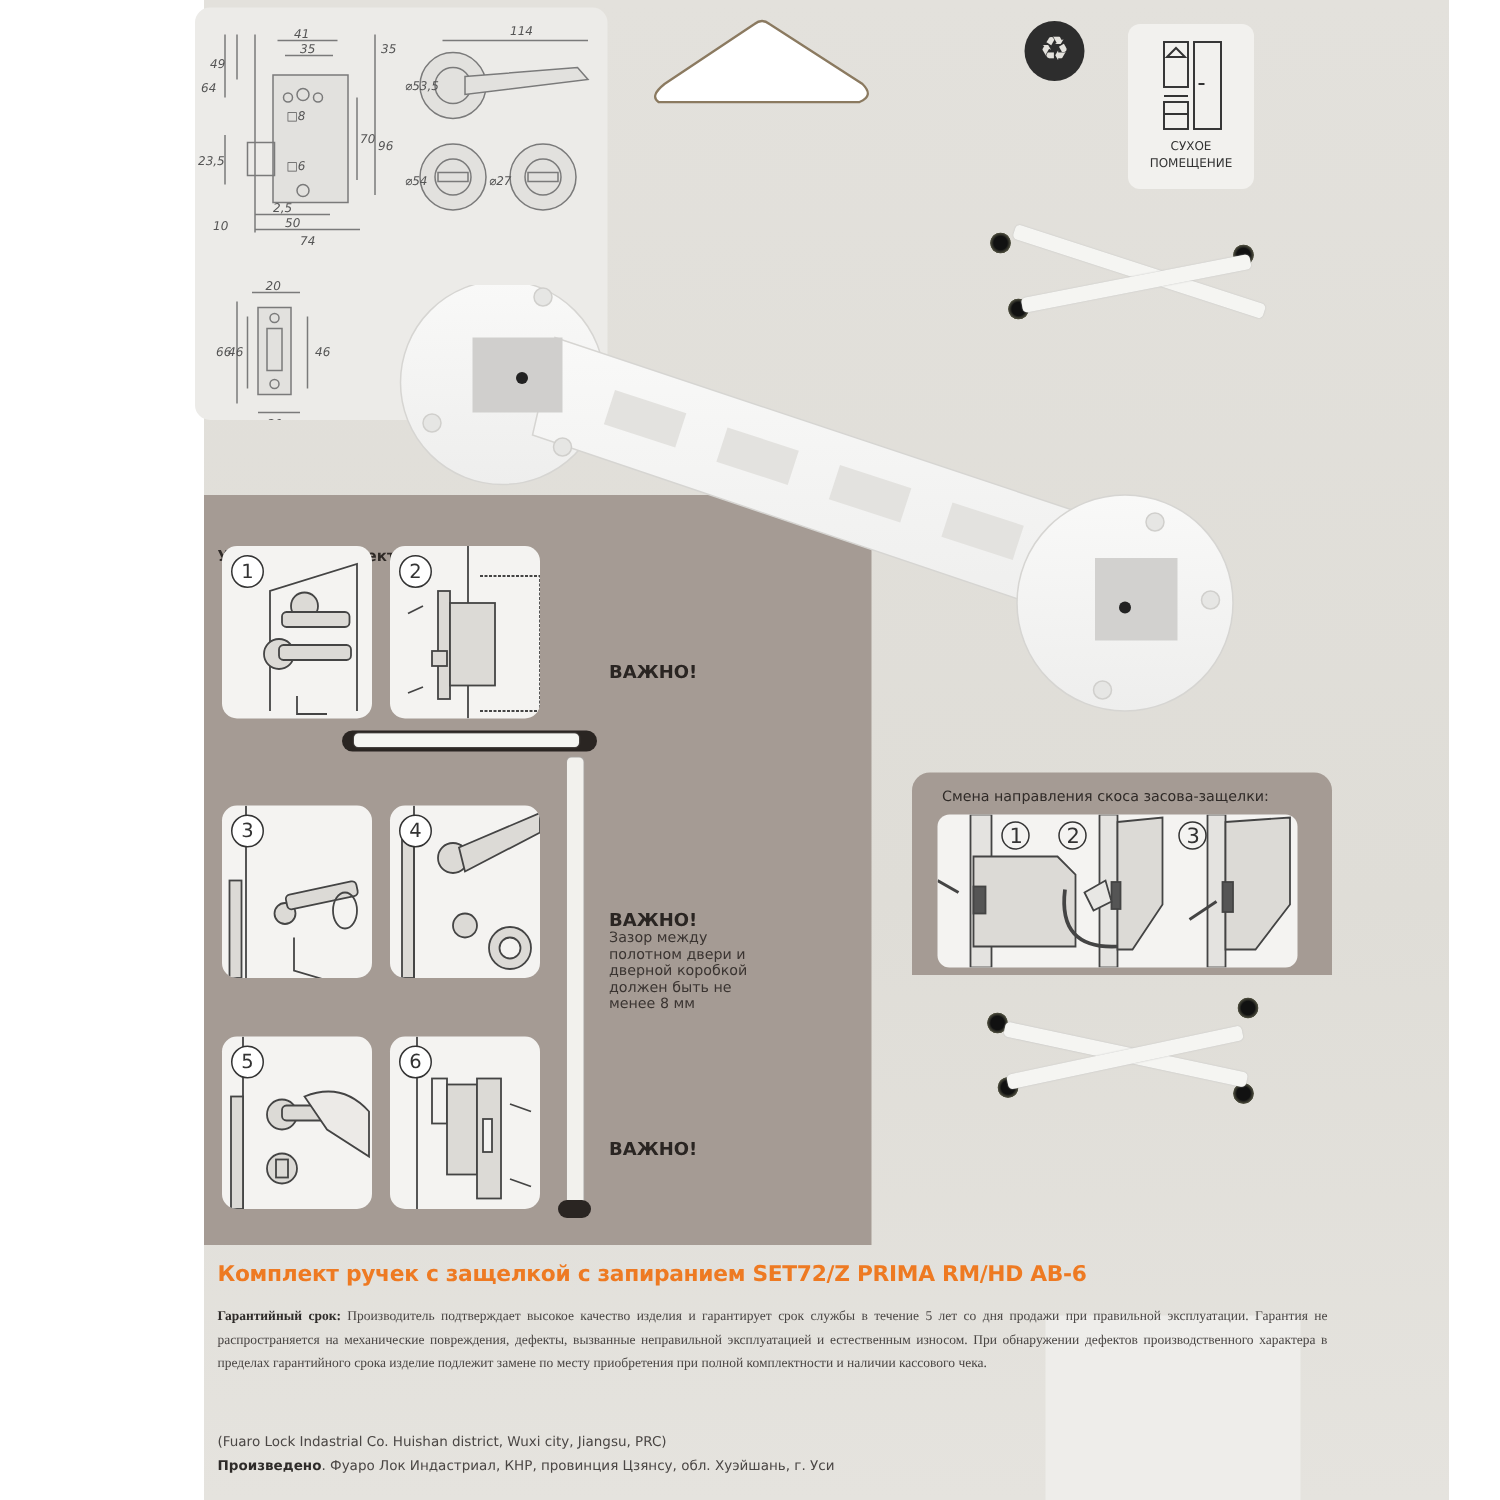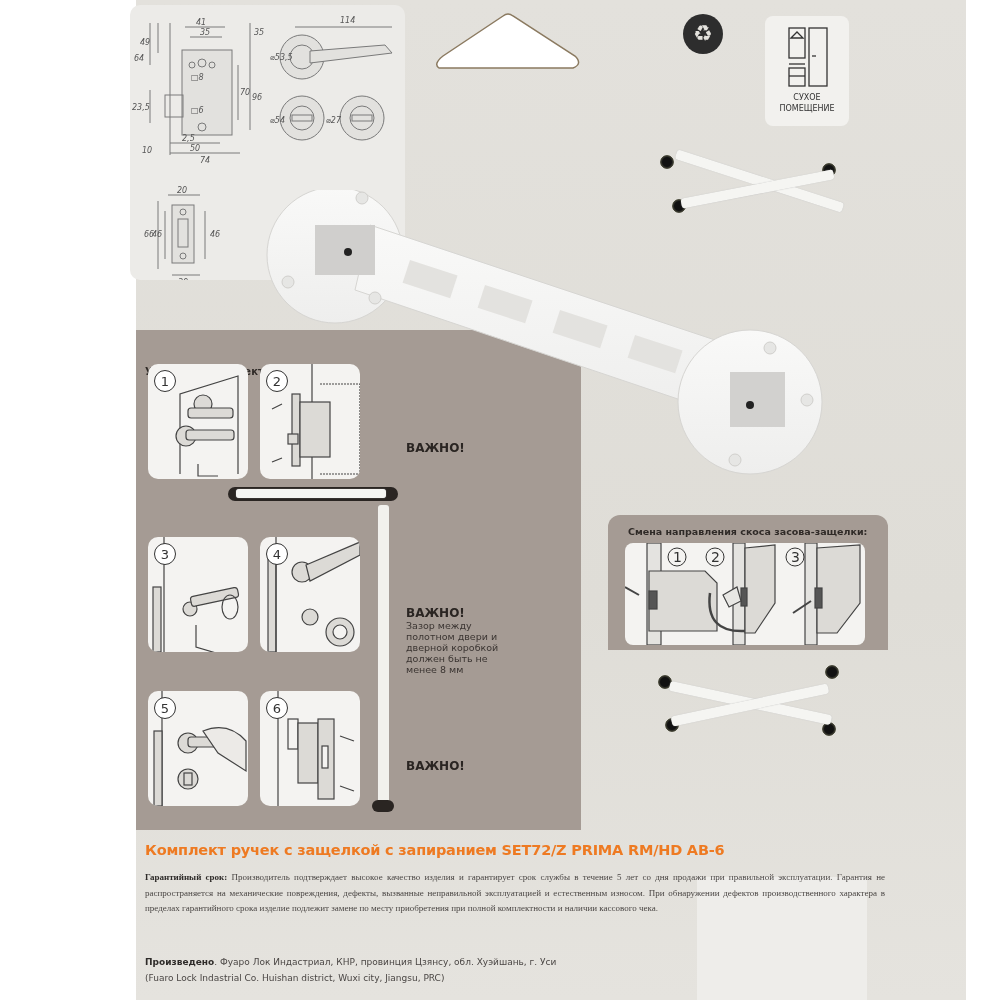--- a/index.html
+++ b/index.html
@@ -21,21 +21,21 @@
     position: absolute; left: 433px; top: 8px; width: 150px; height: 65px;
   }
 
   .recycle {
     position: absolute; left: 683px; top: 14px; width: 40px; height: 40px; border-radius: 50%;
     background: #2d2d2d; display: flex; align-items: center; justify-content: center;
     color: #e4e2dd; font-size: 22px; line-height: 1;
   }
   .dry-box {
     position: absolute; left: 752px; top: 16px; width: 84px; height: 110px; background: #f2f1ee;
-    border-radius: 8px; text-align: center; margin-left: 13px;
+    border-radius: 8px; text-align: center;
   }
   .dry-box .ic { position: absolute; left: 22px; top: 10px; width: 42px; height: 62px; }
   .dry-box .label { position: absolute; left: 0; right: 0; top: 76px; font-size: 8px; color: #333; line-height: 11px; }
 
   
   .spacer { position: absolute; left: 260px; top: 190px; width: 590px; height: 310px; }
 
   
   .install {
     position: absolute; left: 136px; top: 330px; width: 445px; height: 500px;
@@ -55,21 +55,21 @@
   .step svg { position: absolute; left: 0; top: 0; }
 
   .note { position: absolute; left: 406px; width: 112px; color: #3a3431; font-size: 9.5px; line-height: 11px; margin-top: 43px; }
   .note .h { font-weight: bold; font-size: 12px; color: #2a2522; line-height: 14px; }
 
   
   .dir-panel {
     position: absolute; left: 608px; top: 515px; width: 280px; height: 135px; background: #a59b94;
     border-radius: 12px 12px 0 0;
   }
-  .dir-title { position: absolute; left: 628px; top: 526px; font-size: 9.5px; font-weight: bold; color: #2f2a27; }
+  .dir-title { position: absolute; left: 628px; top: 526px; font-size: 9.5px; font-weight: normal; color: #2f2a27; }
   .dir-inner {
     position: absolute; left: 625px; top: 543px; width: 240px; height: 102px; background: #f4f3f1; border-radius: 8px; overflow: hidden;
   }
 
   
   .product-title {
     position: absolute; left: 145px; top: 842px; font-size: 14.5px; font-weight: bold; color: #ee7a22; letter-spacing: -0.2px;
   }
   .warranty {
     position: absolute; left: 145px; top: 870px; width: 740px; font-size: 9px; color: #4a4644; line-height: 15.5px; text-align: justify; font-family: Liberation Serif, serif;
@@ -371,15 +371,15 @@
 
 <div class="product-title">Комплект ручек с защелкой с запиранием SET72/Z PRIMA RM/HD AB-6</div>
 
 <div class="white-patch"></div>
 
 <div class="warranty">
   <b>Гарантийный срок:</b><span> Производитель подтверждает высокое качество изделия и гарантирует срок службы в течение 5 лет со дня продажи при правильной эксплуатации. Гарантия не распространяется на механические повреждения, дефекты, вызванные неправильной эксплуатацией и естественным износом. При обнаружении дефектов производственного характера в пределах гарантийного срока изделие подлежит замене по месту приобретения при полной комплектности и наличии кассового чека.</span>
 </div>
 
 <div class="made">
+  <div>(Fuaro Lock Indastrial Co. Huishan district, Wuxi city, Jiangsu, PRC)</div>
   <div><b>Произведено</b><span>. Фуаро Лок Индастриал, КНР,  провинция Цзянсу, обл. Хуэйшань, г. Уси</span></div>
-  <div>(Fuaro Lock Indastrial Co. Huishan district, Wuxi city, Jiangsu, PRC)</div>
 </div>
 
 </body></html>

